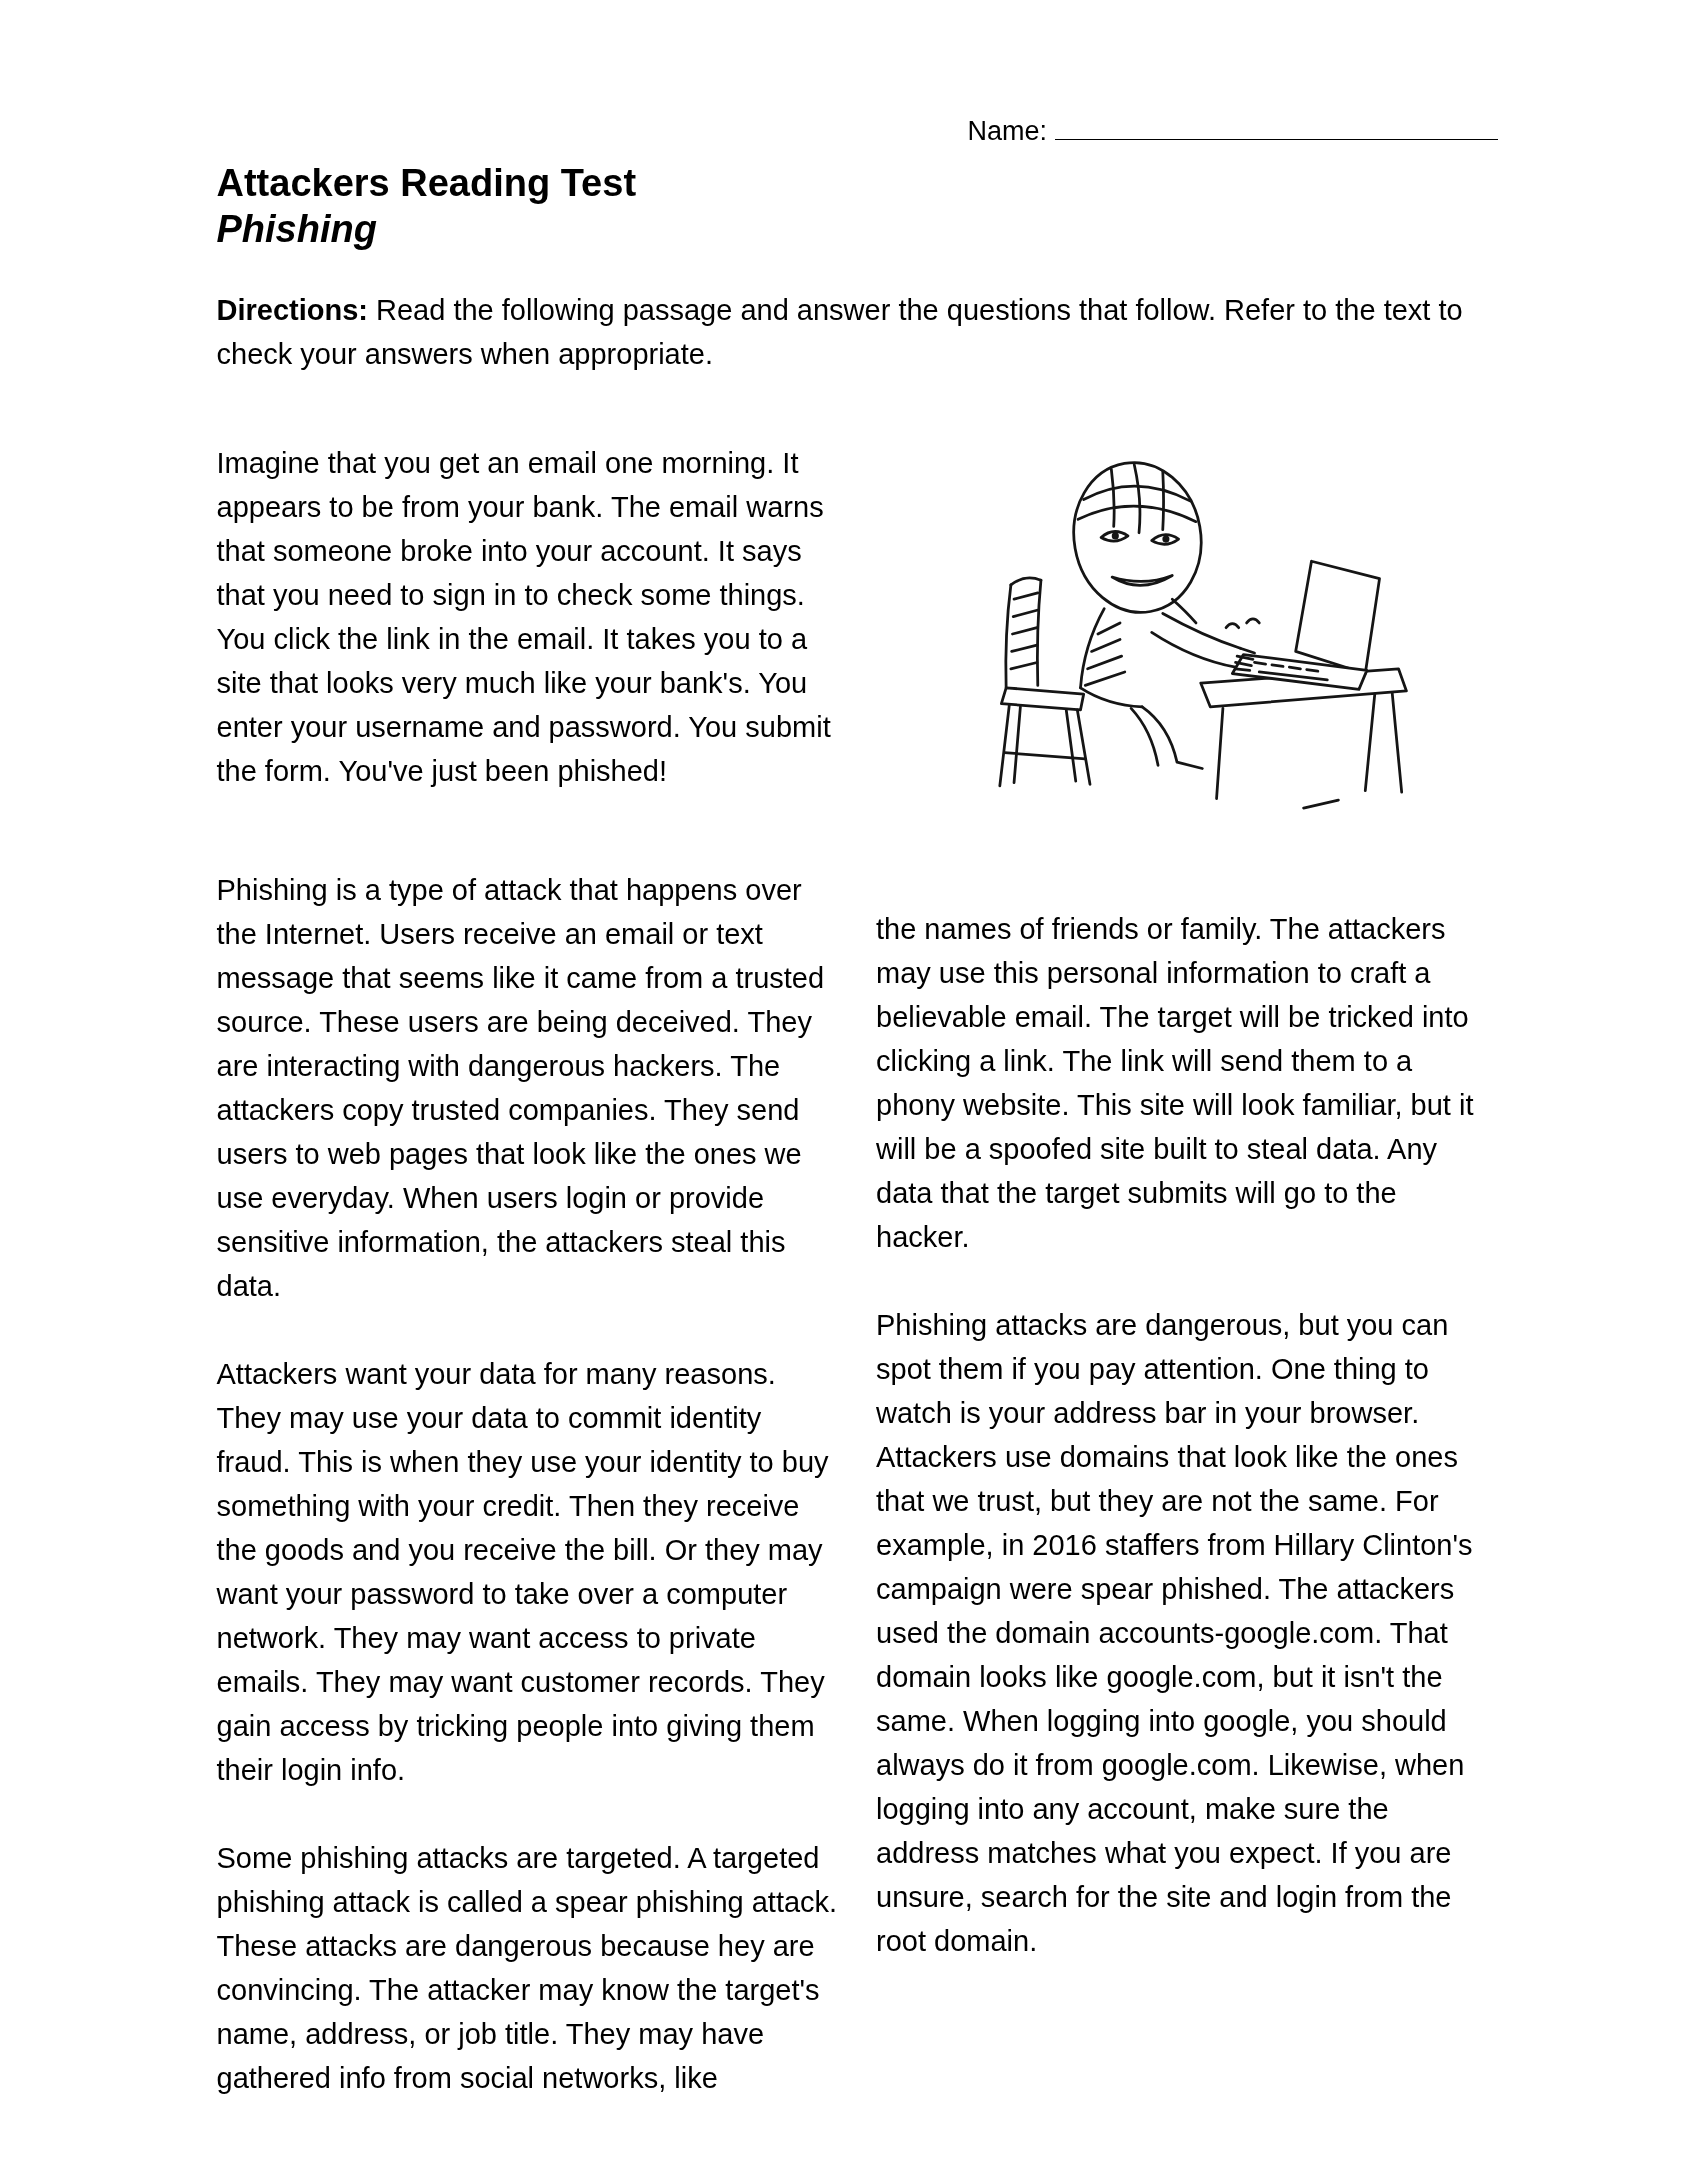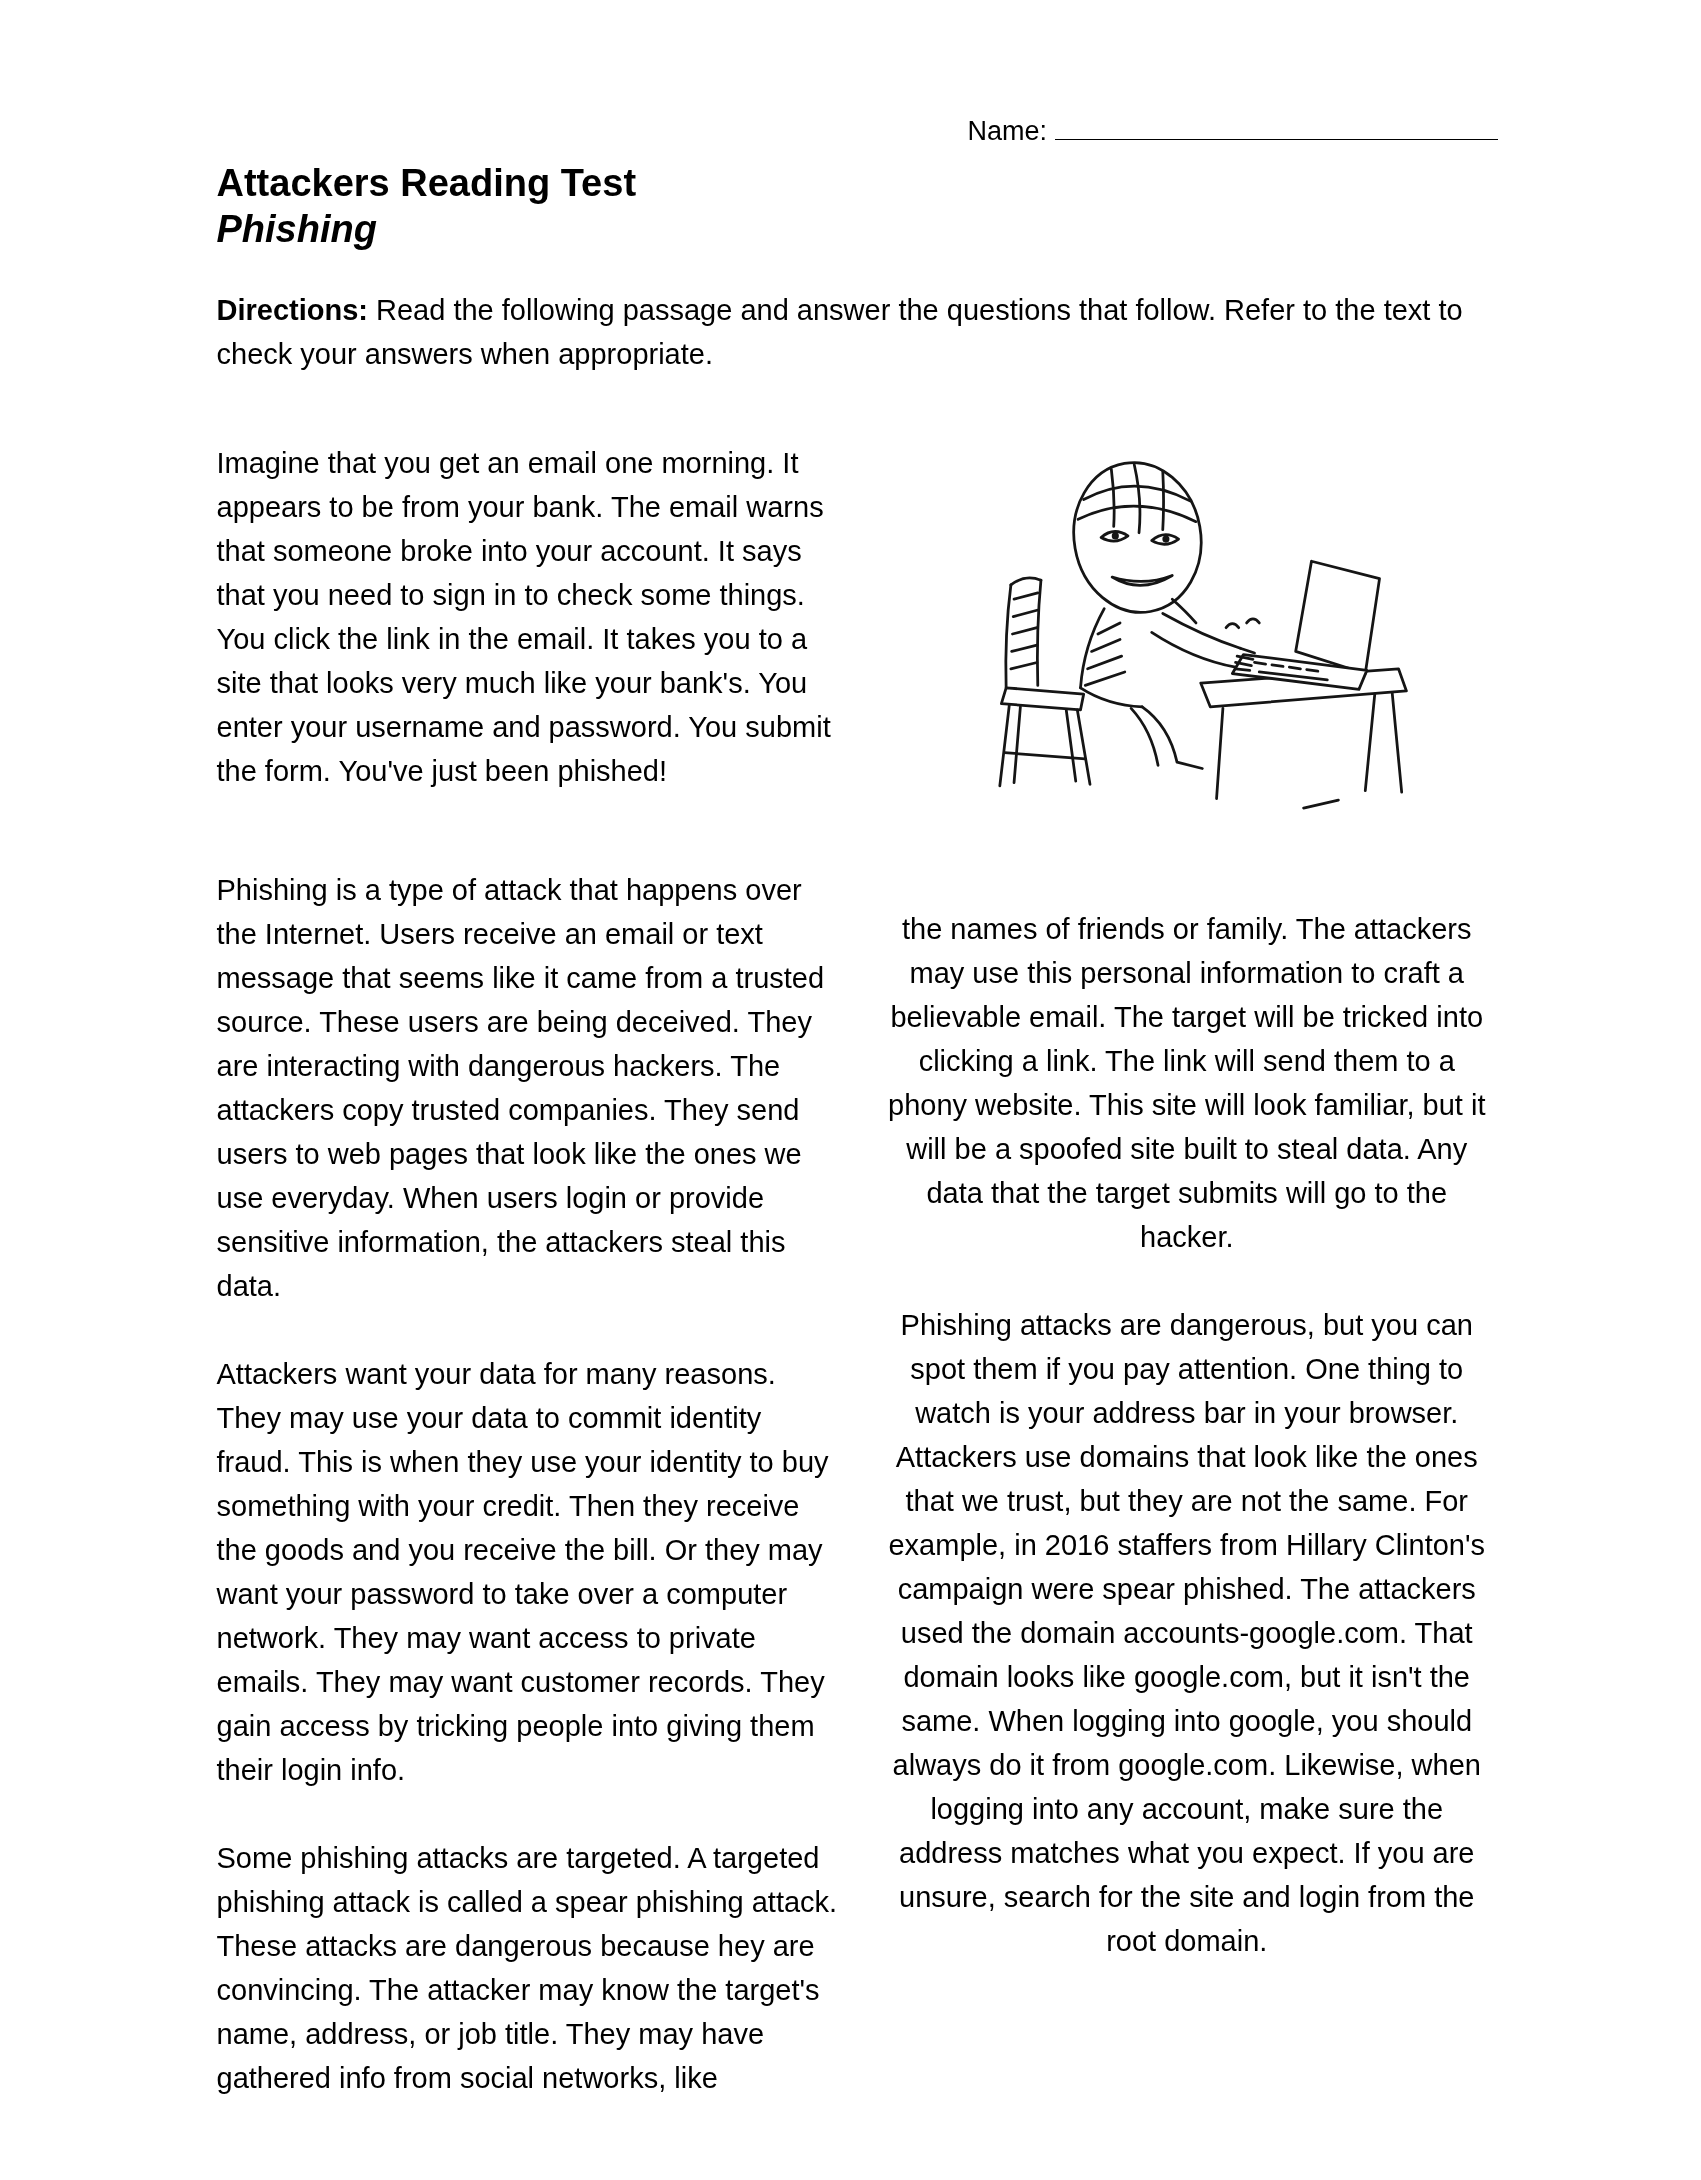--- a/index.html
+++ b/index.html
@@ -49,21 +49,21 @@
   .row1 .col { flex: 1 1 0; min-width: 0; }
   .figure-col {
     display: flex;
     justify-content: center;
     align-items: flex-start;
     padding-top: 3.4px;
   }
   .row2 { display: flex; gap: 38px; margin-top: 44px; }
   .row2 .col { flex: 1 1 0; min-width: 0; }
   .col p + p { margin-top: 44px; }
-  .col.right-col { padding-top: 39px; text-align: center; }
+  .col.right-col { padding-top: 39px; }
   svg .ln { fill: none; stroke: #151515; stroke-width: 3.5; stroke-linecap: round; stroke-linejoin: round; }
   svg .fillw { fill: #ffffff; }
   svg .dot { fill: #151515; stroke: none; }
 </style>
 </head>
 <body>
 
 <div class="page">
 
   <div class="name-row">

